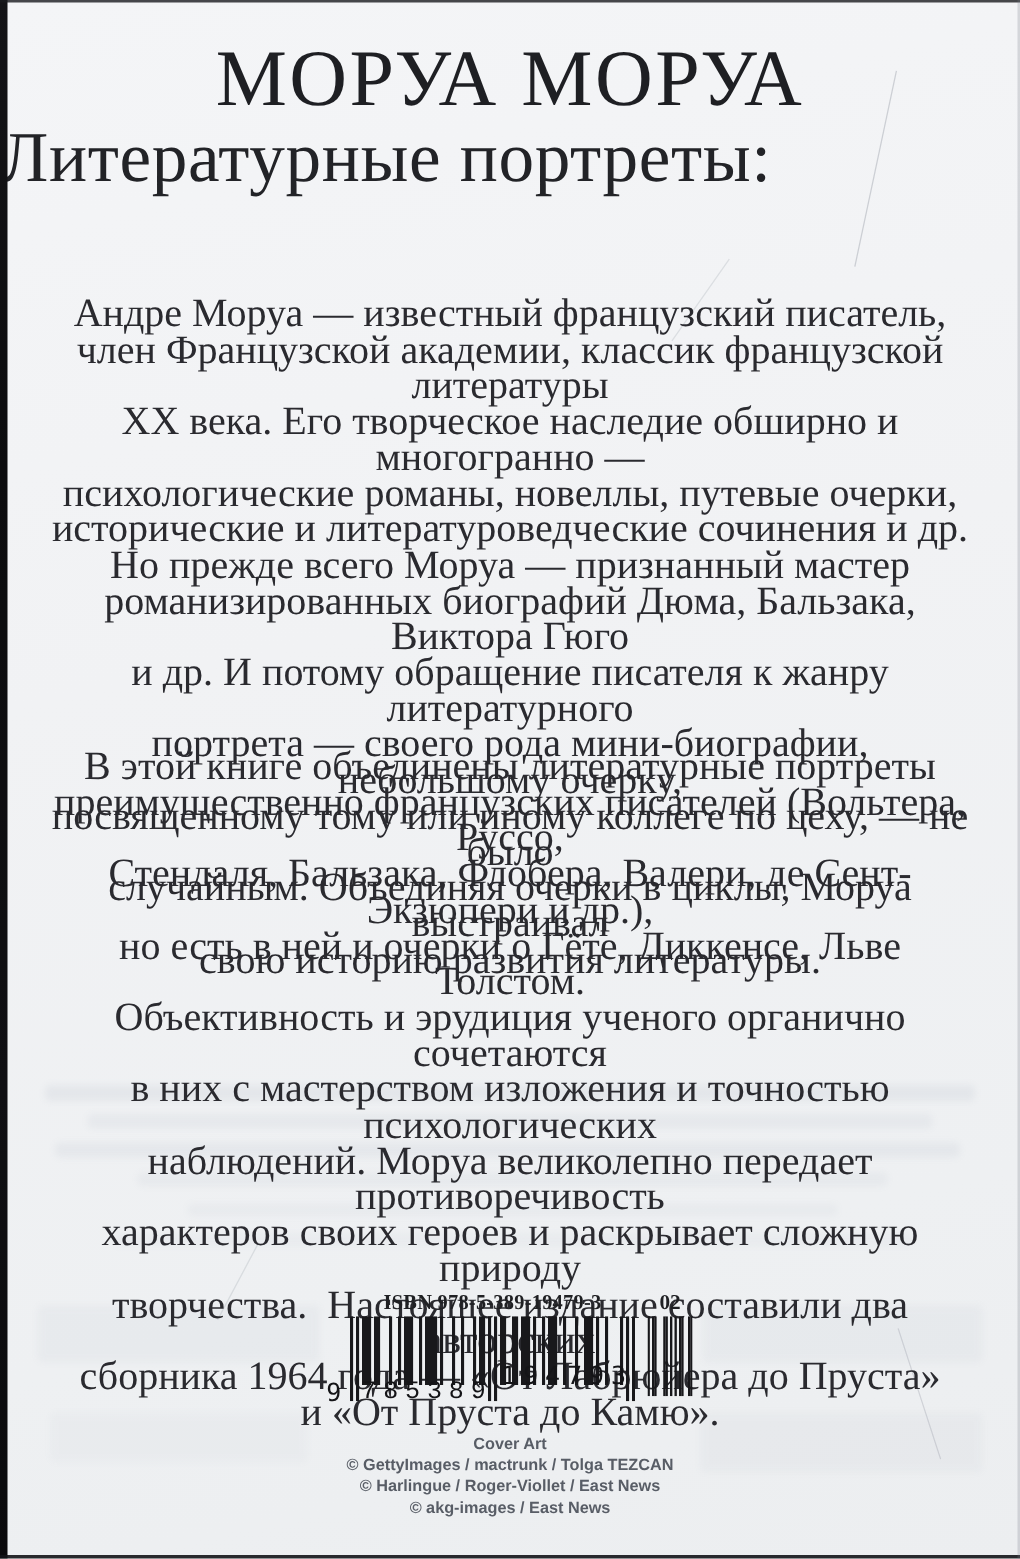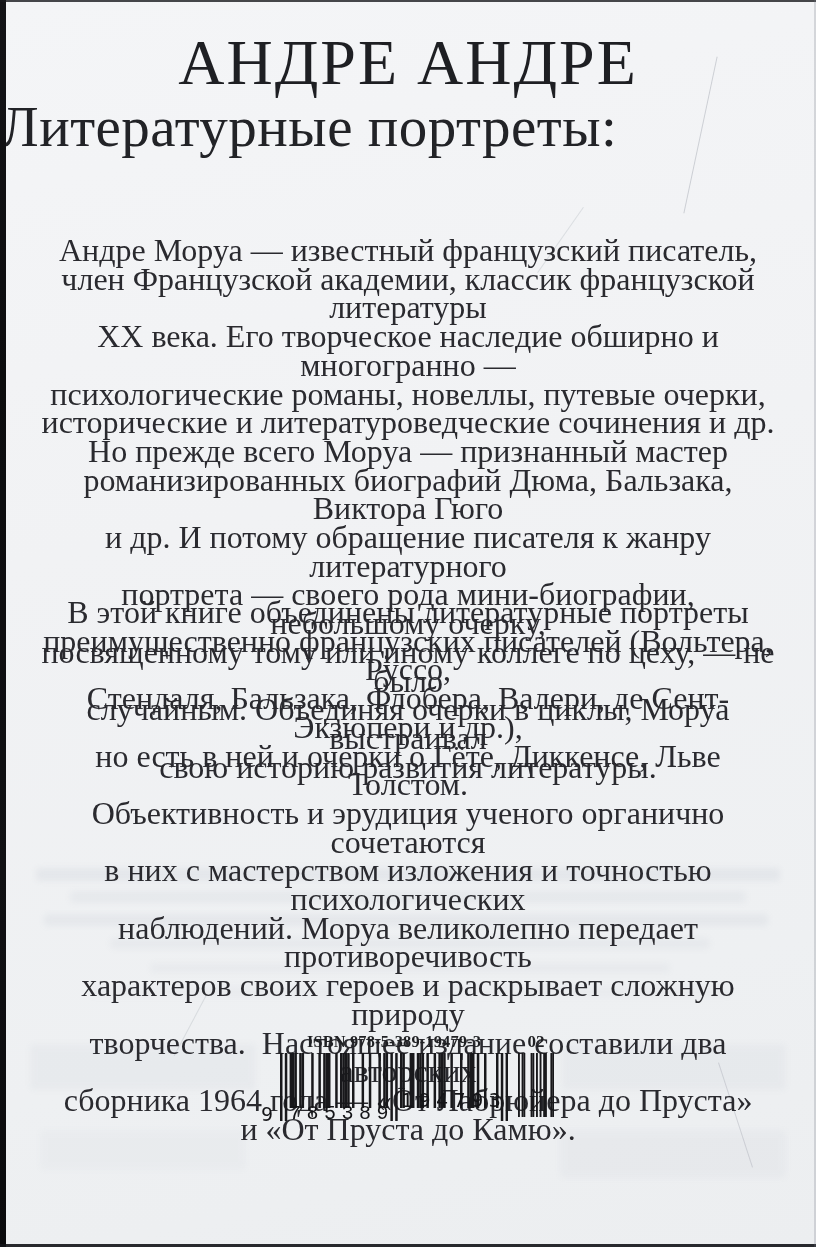--- a/index.html
+++ b/index.html
@@ -87,21 +87,21 @@
   <div class="stripe" style="left:560px;top:1130px;width:226px;height:48px;opacity:.05;"></div>
   <div class="stripe" style="left:40px;top:1130px;width:206px;height:40px;opacity:.04;"></div>
 
   <div class="crease" style="left:700px;top:55px;height:160px;transform:rotate(12deg);"></div>
   <div class="crease" style="left:735px;top:1060px;height:110px;transform:rotate(-18deg);opacity:.8;"></div>
   <div class="crease" style="left:560px;top:200px;height:80px;transform:rotate(35deg);opacity:.6;"></div>
   <div class="crease" style="left:190px;top:990px;height:70px;transform:rotate(28deg);opacity:.6;"></div>
 
   <div class="content">
 
-    <h1 class="author">АНДРЕ АНДРЕ</h1>
+    <h1 class="author">МОРУА МОРУА</h1>
     <div class="title1">Литературные портреты:</div>
 
     <div class="para para1">Андре Моруа — известный французский писатель,
 член Французской академии, классик французской литературы
 XX века. Его творческое наследие обширно и многогранно —
 психологические романы, новеллы, путевые очерки,
 исторические и литературоведческие сочинения и др.
 Но прежде всего Моруа — признанный мастер
 романизированных биографий Дюма, Бальзака, Виктора Гюго
 и др. И потому обращение писателя к жанру литературного
@@ -192,20 +192,26 @@
               <rect x="21.60" y="0" width="1.88" height="64"></rect>
               <rect x="25.20" y="0" width="1.88" height="64"></rect>
               <rect x="27.00" y="0" width="1.88" height="64"></rect>
               <rect x="32.40" y="0" width="1.88" height="64"></rect>
               <rect x="34.20" y="0" width="1.88" height="64"></rect>
             </svg>
         </div>
       </div>
     </div>
 
+    <div class="credits">
+      <div>Cover Art</div>
+      <div>© GettyImages / mactrunk / Tolga TEZCAN</div>
+      <div>© Harlingue / Roger-Viollet / East News</div>
+      <div>© akg-images / East News</div>
+    </div>
 
   </div>
 
   <div class="edge edge-left"></div>
   <div class="edge edge-top"></div>
   <div class="edge edge-bottom"></div>
   <div class="edge edge-right"></div>
 </div>
 
 </body></html>

